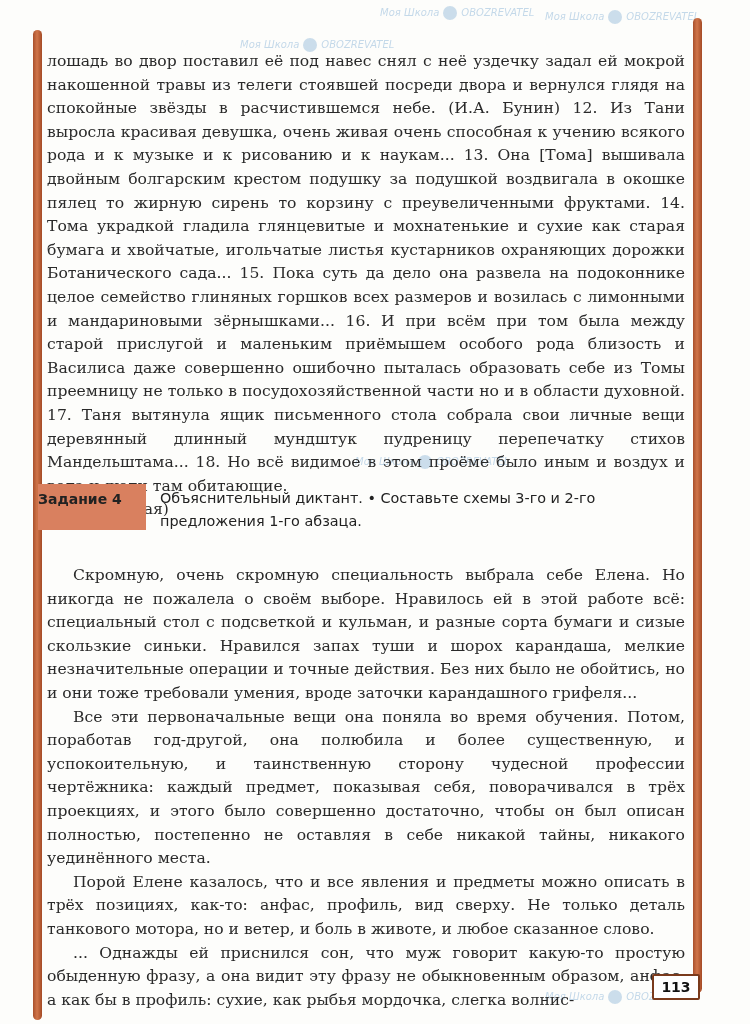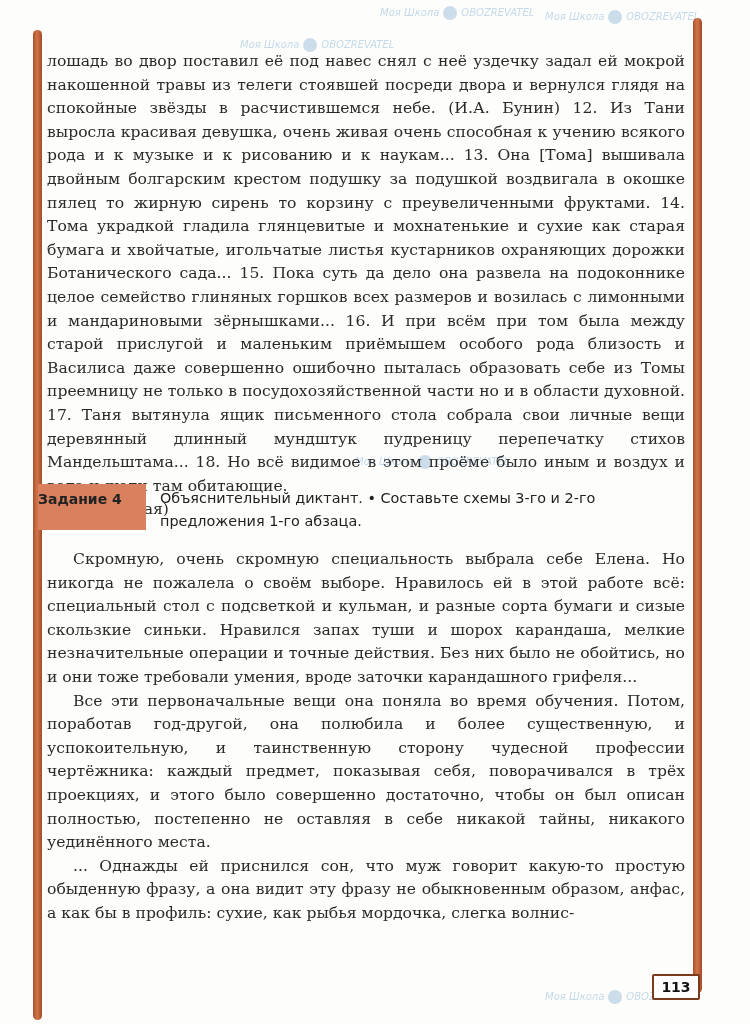--- a/index.html
+++ b/index.html
@@ -32,21 +32,21 @@
     position: absolute; left: 2px; top: 0; width: 108px; height: 46px;
     background: #d9805f;
     font-family: "DejaVu Sans", sans-serif; font-weight: bold; font-size: 14px;
     color: #222; line-height: 30px; text-align: left;
   }
   .task-text {
     position: absolute; left: 124px; top: 3px; width: 530px;
     font-family: "DejaVu Sans", sans-serif; font-size: 14.4px; line-height: 23px;
     color: #222;
   }
-  .text2 { top: 548px; }
+  .text2 { top: 564px; }
   .page-num {
     position: absolute; left: 652px; top: 974px; width: 44px; height: 22px;
     background: #fff; border: 2px solid #7a3a1c; border-radius: 2px;
     font-family: "DejaVu Sans", sans-serif; font-weight: bold; font-size: 14px;
     line-height: 22px; text-align: center; color: #111;
   }
   .wm {
     position: absolute; font-family: "DejaVu Sans", sans-serif; font-size: 10px;
     color: rgba(90,150,200,0.35); font-style: italic; white-space: nowrap;
   }
@@ -73,16 +73,17 @@
 </div>
 
 <div class="task">
   <div class="task-label">Задание 4</div>
   <div class="task-text">Объяснительный диктант. • Составьте схемы 3-го и 2-го предложения 1-го абзаца.</div>
 </div>
 
 <div class="content text2">
   <p class="indent">Скромную, очень скромную специальность выбрала себе Елена. Но никогда не пожалела о своём выборе. Нравилось ей в этой работе всё: специальный стол с подсветкой и кульман, и разные сорта бумаги и сизые скользкие синьки. Нравился запах туши и шорох карандаша, мелкие незначительные операции и точные действия. Без них было не обойтись, но и они тоже требовали умения, вроде заточки карандашного грифеля...</p>
   <p class="indent">Все эти первоначальные вещи она поняла во время обучения. Потом, поработав год-другой, она полюбила и более существенную, и успокоительную, и таинственную сторону чудесной профессии чертёжника: каждый предмет, показывая себя, поворачивался в трёх проекциях, и этого было совершенно достаточно, чтобы он был описан полностью, постепенно не оставляя в себе никакой тайны, никакого уединённого места.</p>
+  <p class="indent">Порой Елене казалось, что и все явления и предметы можно описать в трёх позициях, как-то: анфас, профиль, вид сверху. Не только деталь танкового мотора, но и ветер, и боль в животе, и любое сказанное слово.</p>
   <p class="indent">... Однажды ей приснился сон, что муж говорит какую-то простую обыденную фразу, а она видит эту фразу не обыкновенным образом, анфас, а как бы в профиль: сухие, как рыбья мордочка, слегка волнис-</p>
 </div>
 
 <div class="page-num">113</div>
 
 </body></html>

